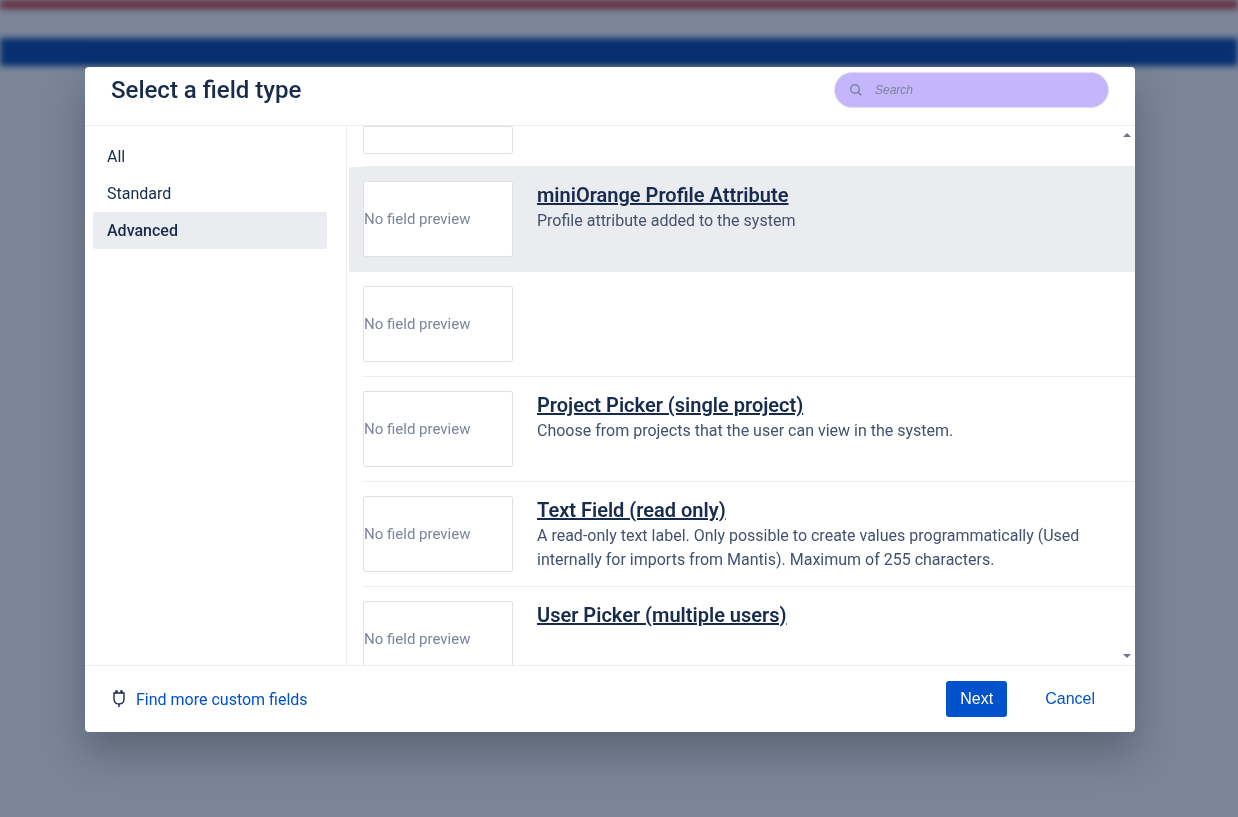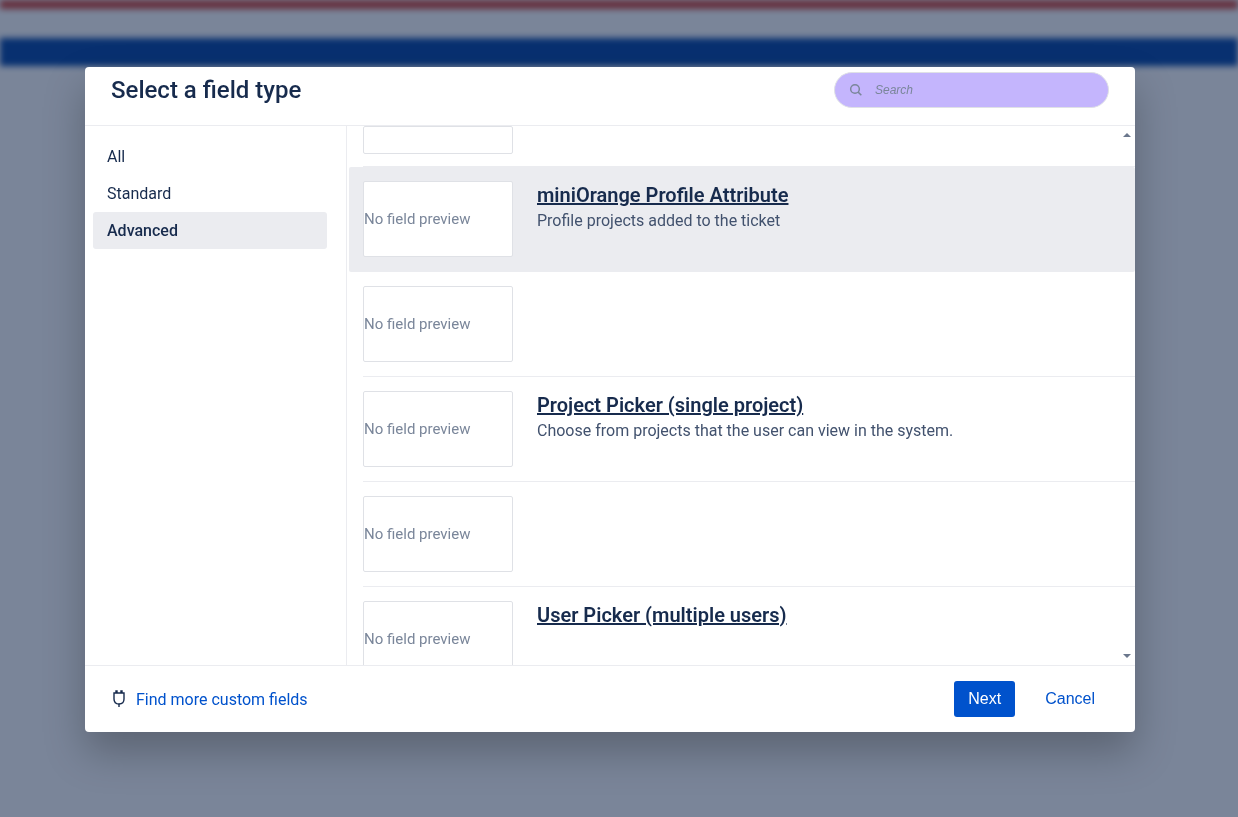--- a/index.html
+++ b/index.html
@@ -127,21 +127,21 @@
     color:#0052cc; font-size:16px;
     cursor:pointer;
   }
   .footer-left .plugin-icon {
     width:16px; height:18px;
   }
   .footer-right { display:flex; align-items:center; gap:16px; }
   .btn {
     height:36px; padding:0 14px;
     border:none; border-radius:3px;
-    font-size:16px; cursor:pointer;
+    font-size:16px; cursor:pointer;margin-left:8px;
   }
   .btn-primary { background:#0052cc; color:#fff; font-weight:500; }
   .btn-link { background:transparent; color:#0052cc; }
 
   
   .scroll-arrow {
     position:absolute; right:3px; width:10px; height:10px;
     color:#6b778c; pointer-events:none;
   }
   .scroll-arrow.top { top:4px; }
@@ -191,21 +191,21 @@
       <div class="field-row top-stub">
         <div class="preview-box stub"></div>
       </div>
 
       <div class="field-row selected">
         <div class="preview-box">
           <span>No field preview</span>
         </div>
         <div class="field-text">
           <div class="field-title">miniOrange Profile Attribute</div>
-          <div class="field-desc">Profile projects added to the ticket</div>
+          <div class="field-desc">Profile attribute added to the system</div>
         </div>
       </div>
 
       <div class="field-row">
         <div class="preview-box">
           <span>No field preview</span>
         </div>
       </div>
 
       <div class="field-row">
@@ -214,20 +214,24 @@
         </div>
         <div class="field-text">
           <div class="field-title">Project Picker (single project)</div>
           <div class="field-desc">Choose from projects that the user can view in the system.</div>
         </div>
       </div>
 
       <div class="field-row">
         <div class="preview-box">
           <span>No field preview</span>
+        </div>
+        <div class="field-text">
+          <div class="field-title">Text Field (read only)</div>
+          <div class="field-desc">A read-only text label. Only possible to create values programmatically (Used internally for imports from Mantis). Maximum of 255 characters.</div>
         </div>
       </div>
 
       <div class="field-row">
         <div class="preview-box">
           <span>No field preview</span>
         </div>
         <div class="field-text">
           <div class="field-title">User Picker (multiple users)</div>
           <div class="field-desc"></div>

